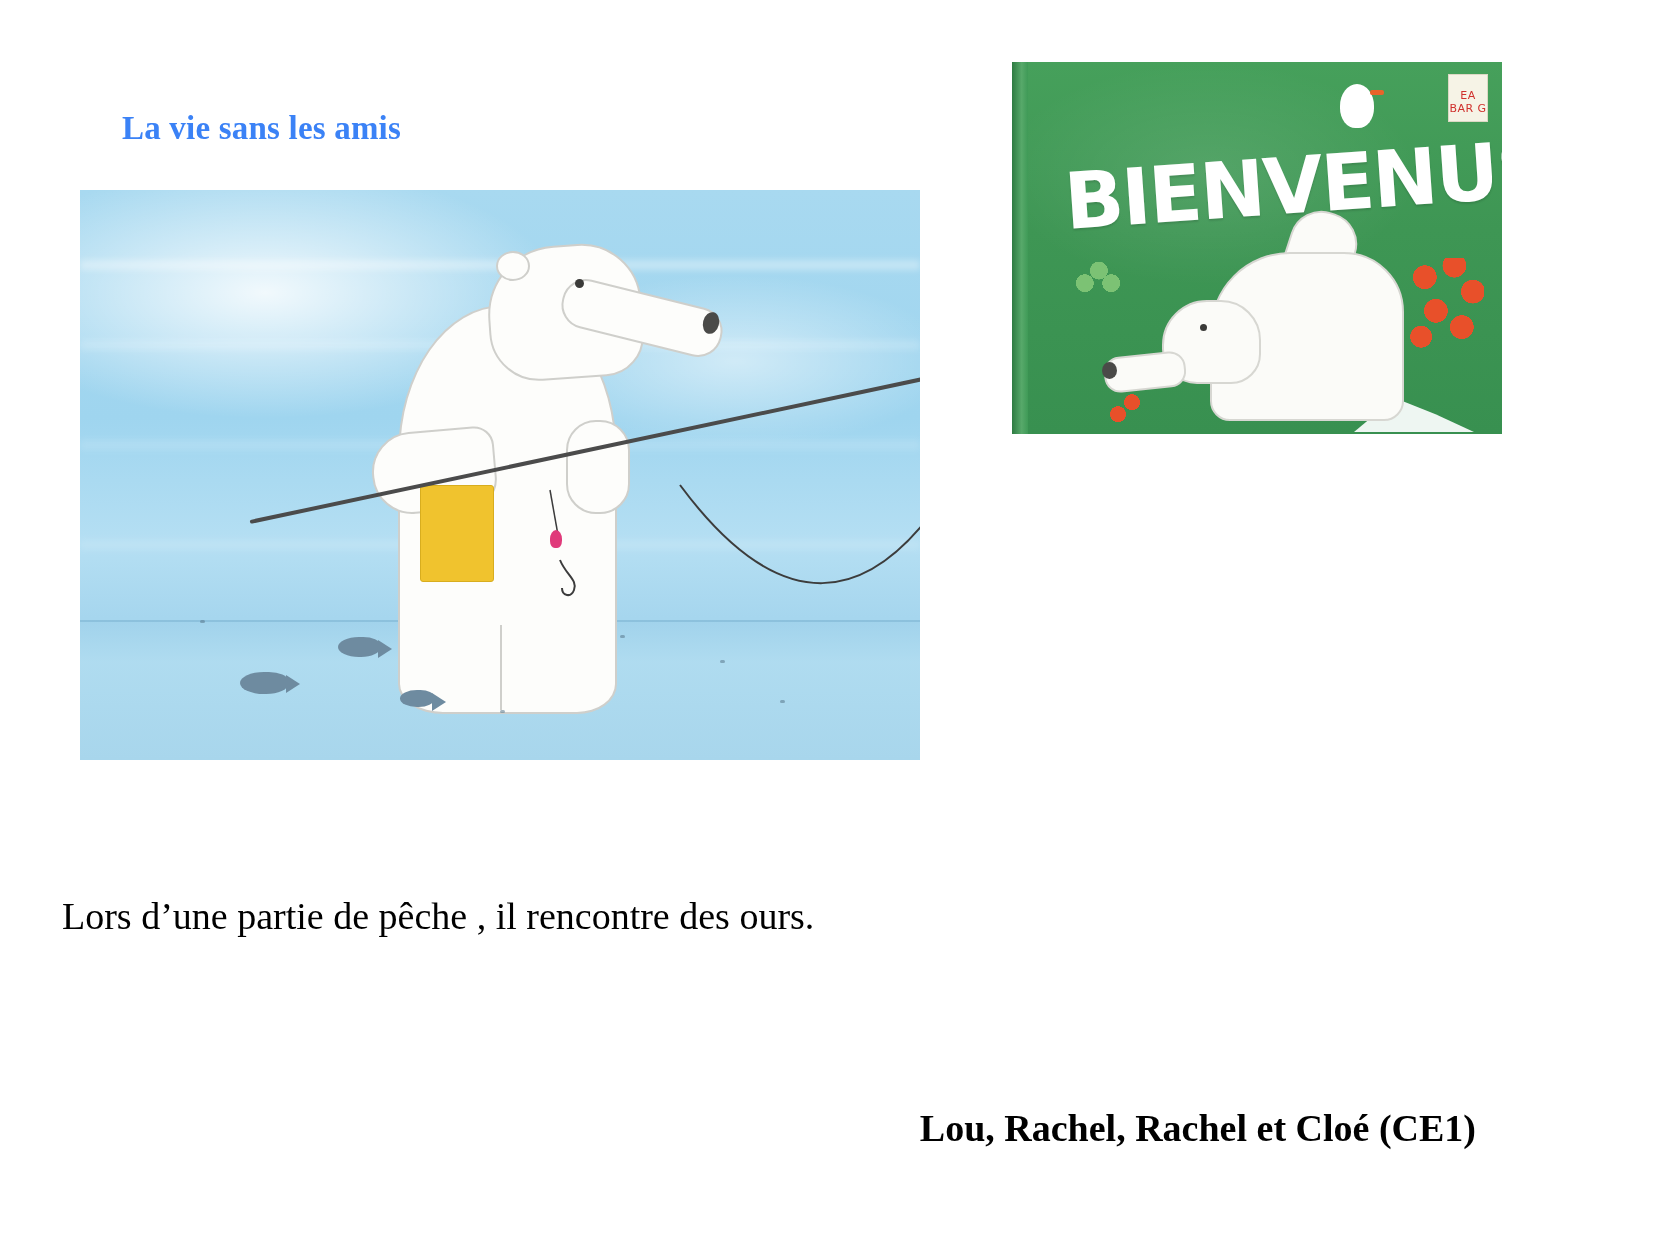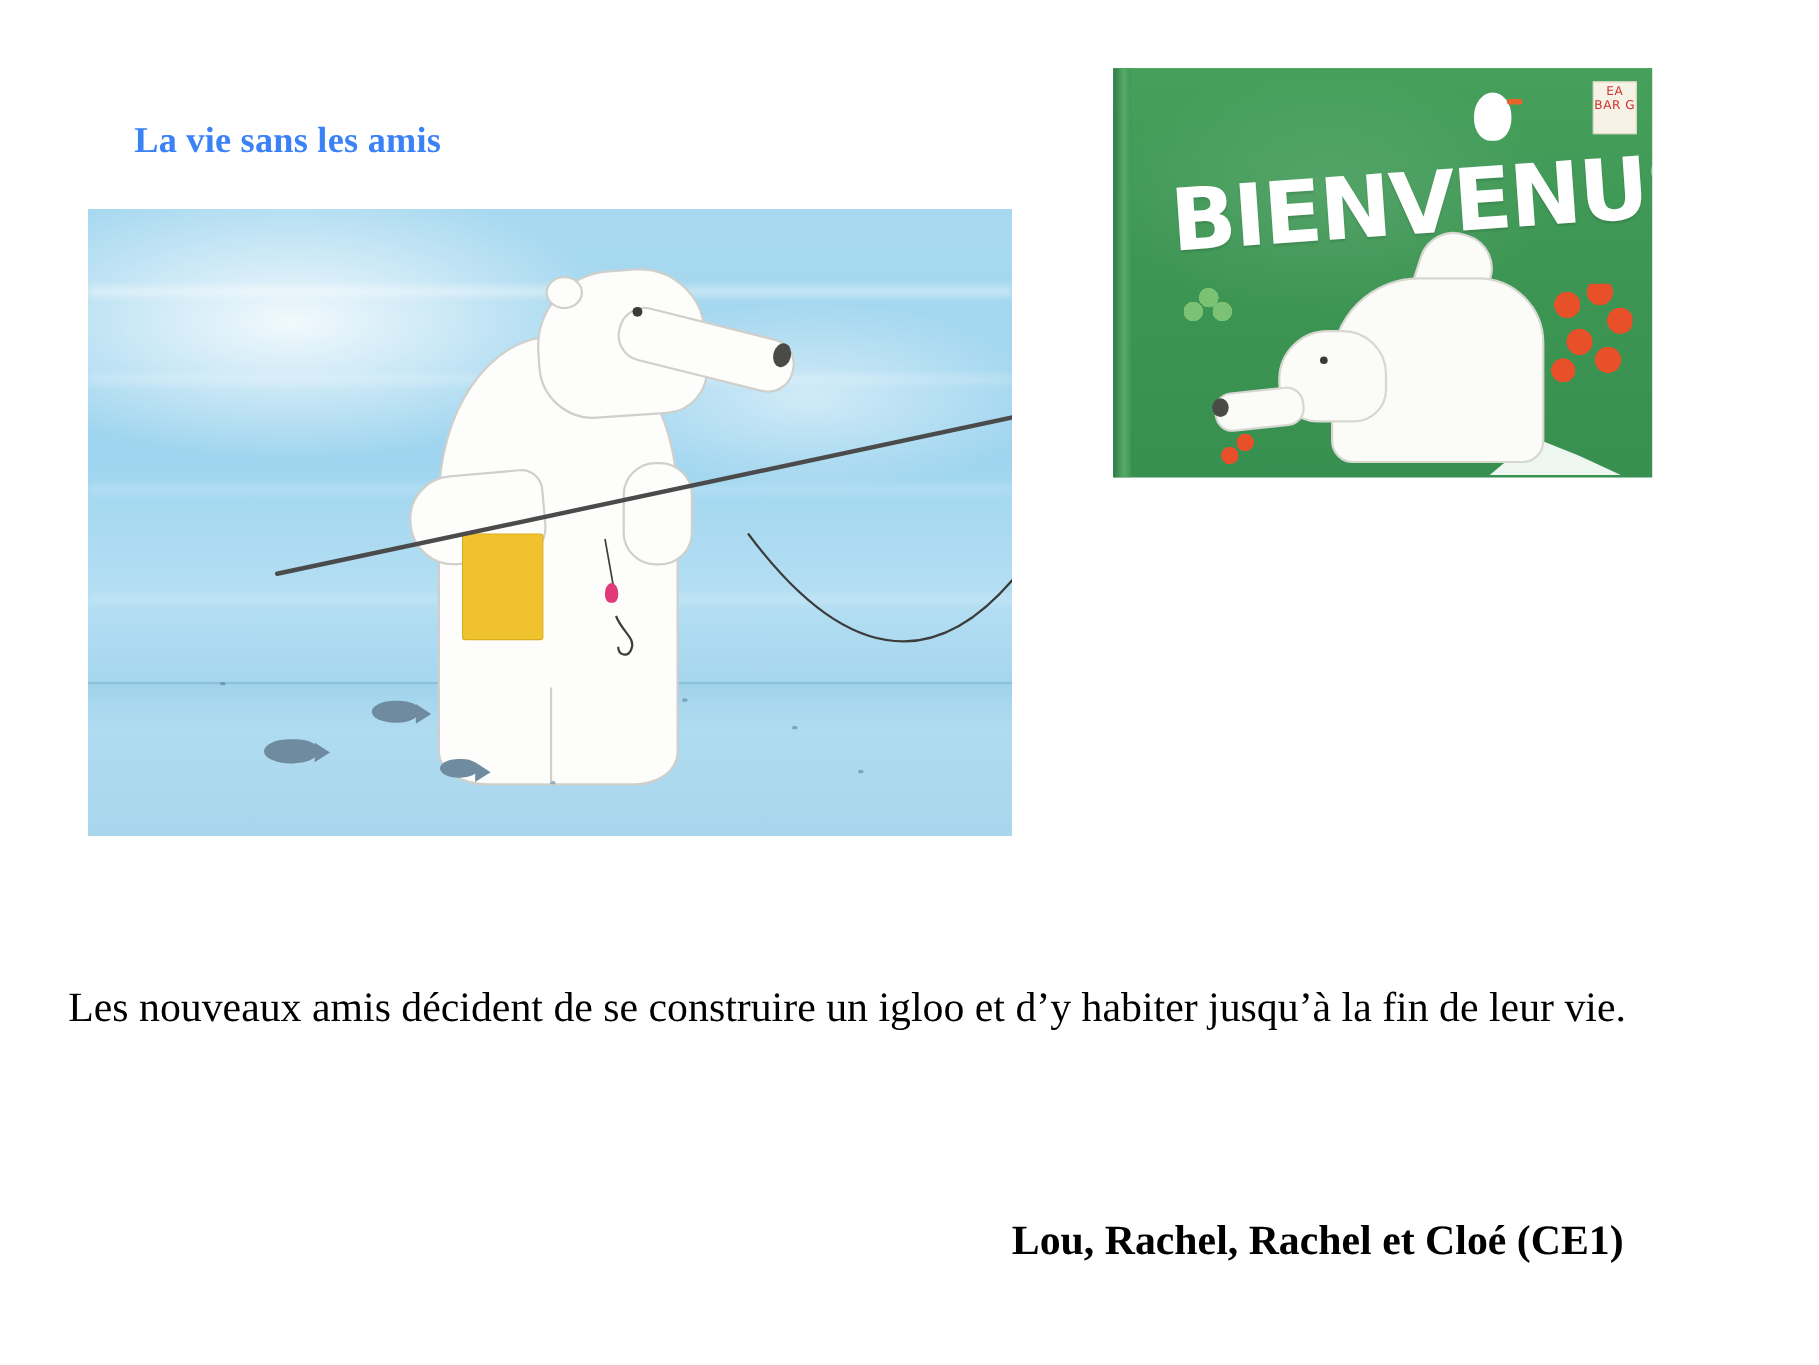--- a/index.html
+++ b/index.html
@@ -264,21 +264,21 @@
     top: 12px;
     width: 40px;
     height: 48px;
     background: #f6f3e6;
     border: 1px solid #ddd8c4;
     font-family: "DejaVu Sans", sans-serif;
     font-size: 11px;
     line-height: 1.15;
     color: #d0312d;
     text-align: center;
-    padding-top: 2px;
+    padding-top: 15px;
     box-sizing: border-box;
     letter-spacing: 0.5px;
   }
   .bc-bird {
     position: absolute;
     right: 128px;
     top: 22px;
     width: 34px;
     height: 44px;
     background: #ffffff;
@@ -489,16 +489,16 @@
   <div class="bc-bear-body"></div>
   <div class="bc-bear-head"></div>
   <div class="bc-bear-snout"></div>
   <div class="bc-bear-nose"></div>
   <div class="bc-bear-eye"></div>
   <div class="bc-title">BIENVENUS</div>
   <div class="bc-label">EA BAR G</div>
 </div>
 
 <div class="body-text">
-  <p class="justified">Les nouveaux amis décident de se construire un igloo et d’y habiter jusqu’à la fin de leur vie.</p>
+  <p>Lors d’une partie de pêche , il rencontre des ours.</p>
 </div>
 
 <div class="signature">Lou, Rachel, Rachel et Cloé (CE1)</div>
 
 </body></html>

